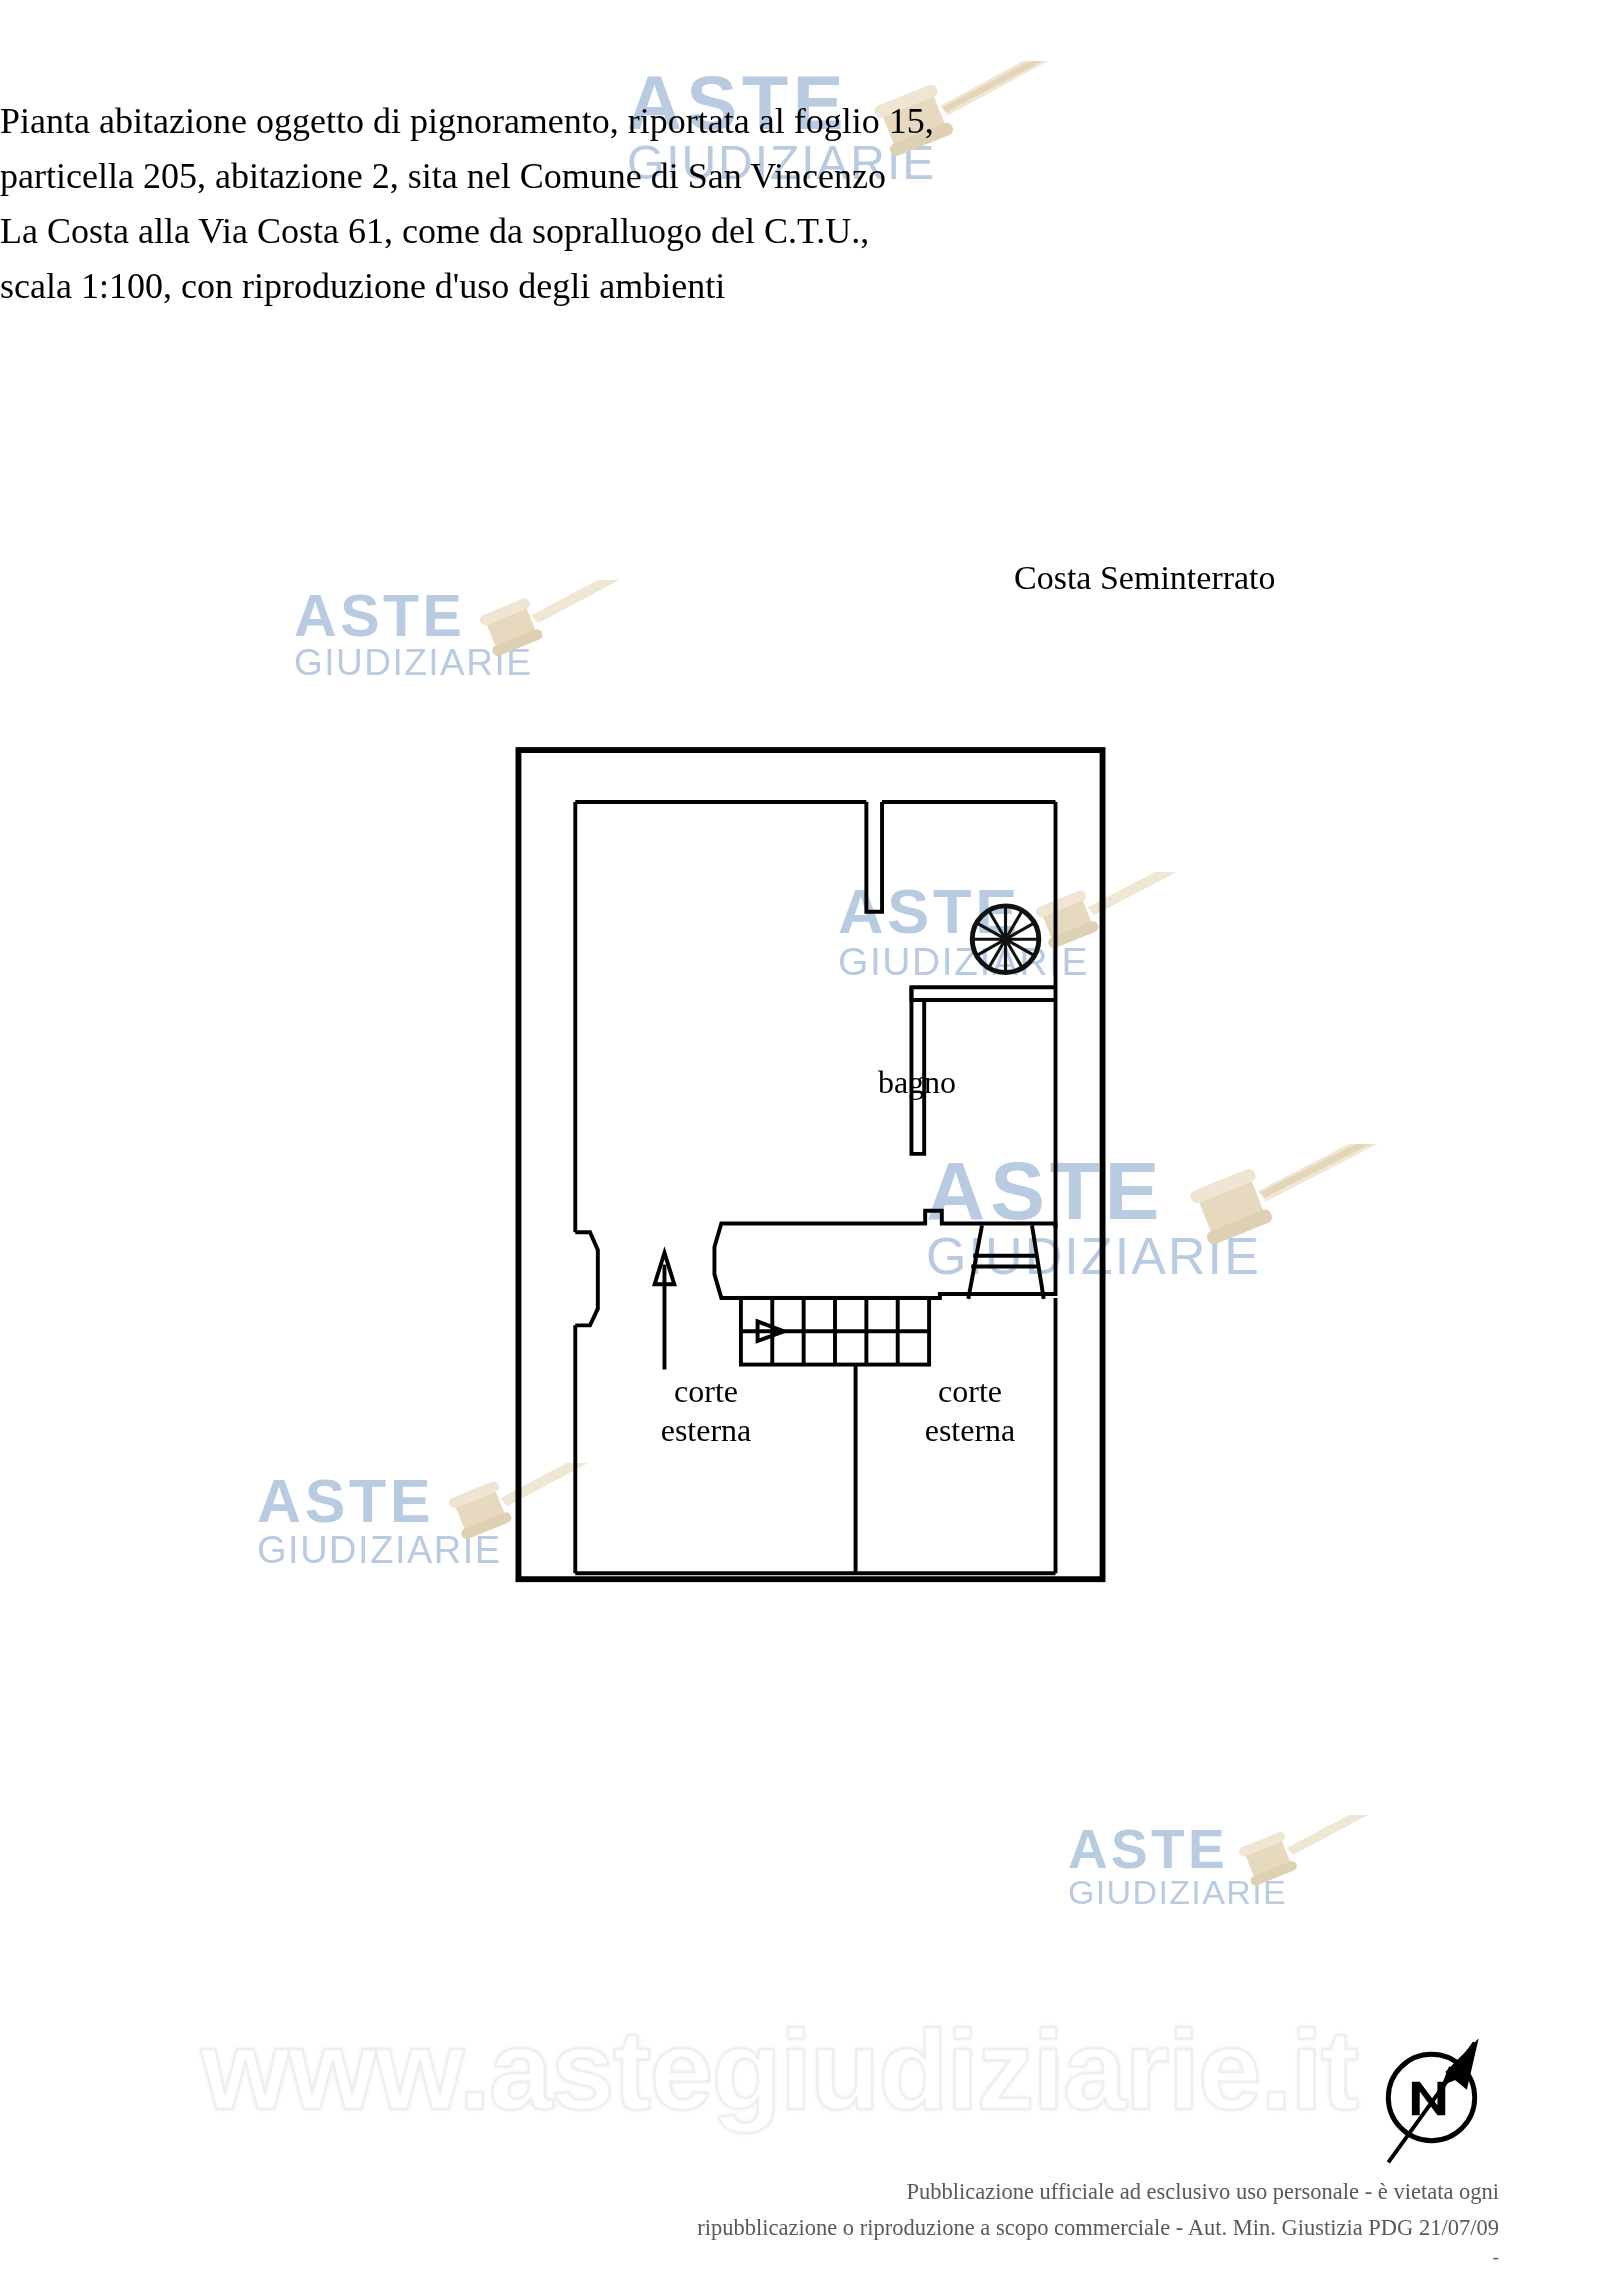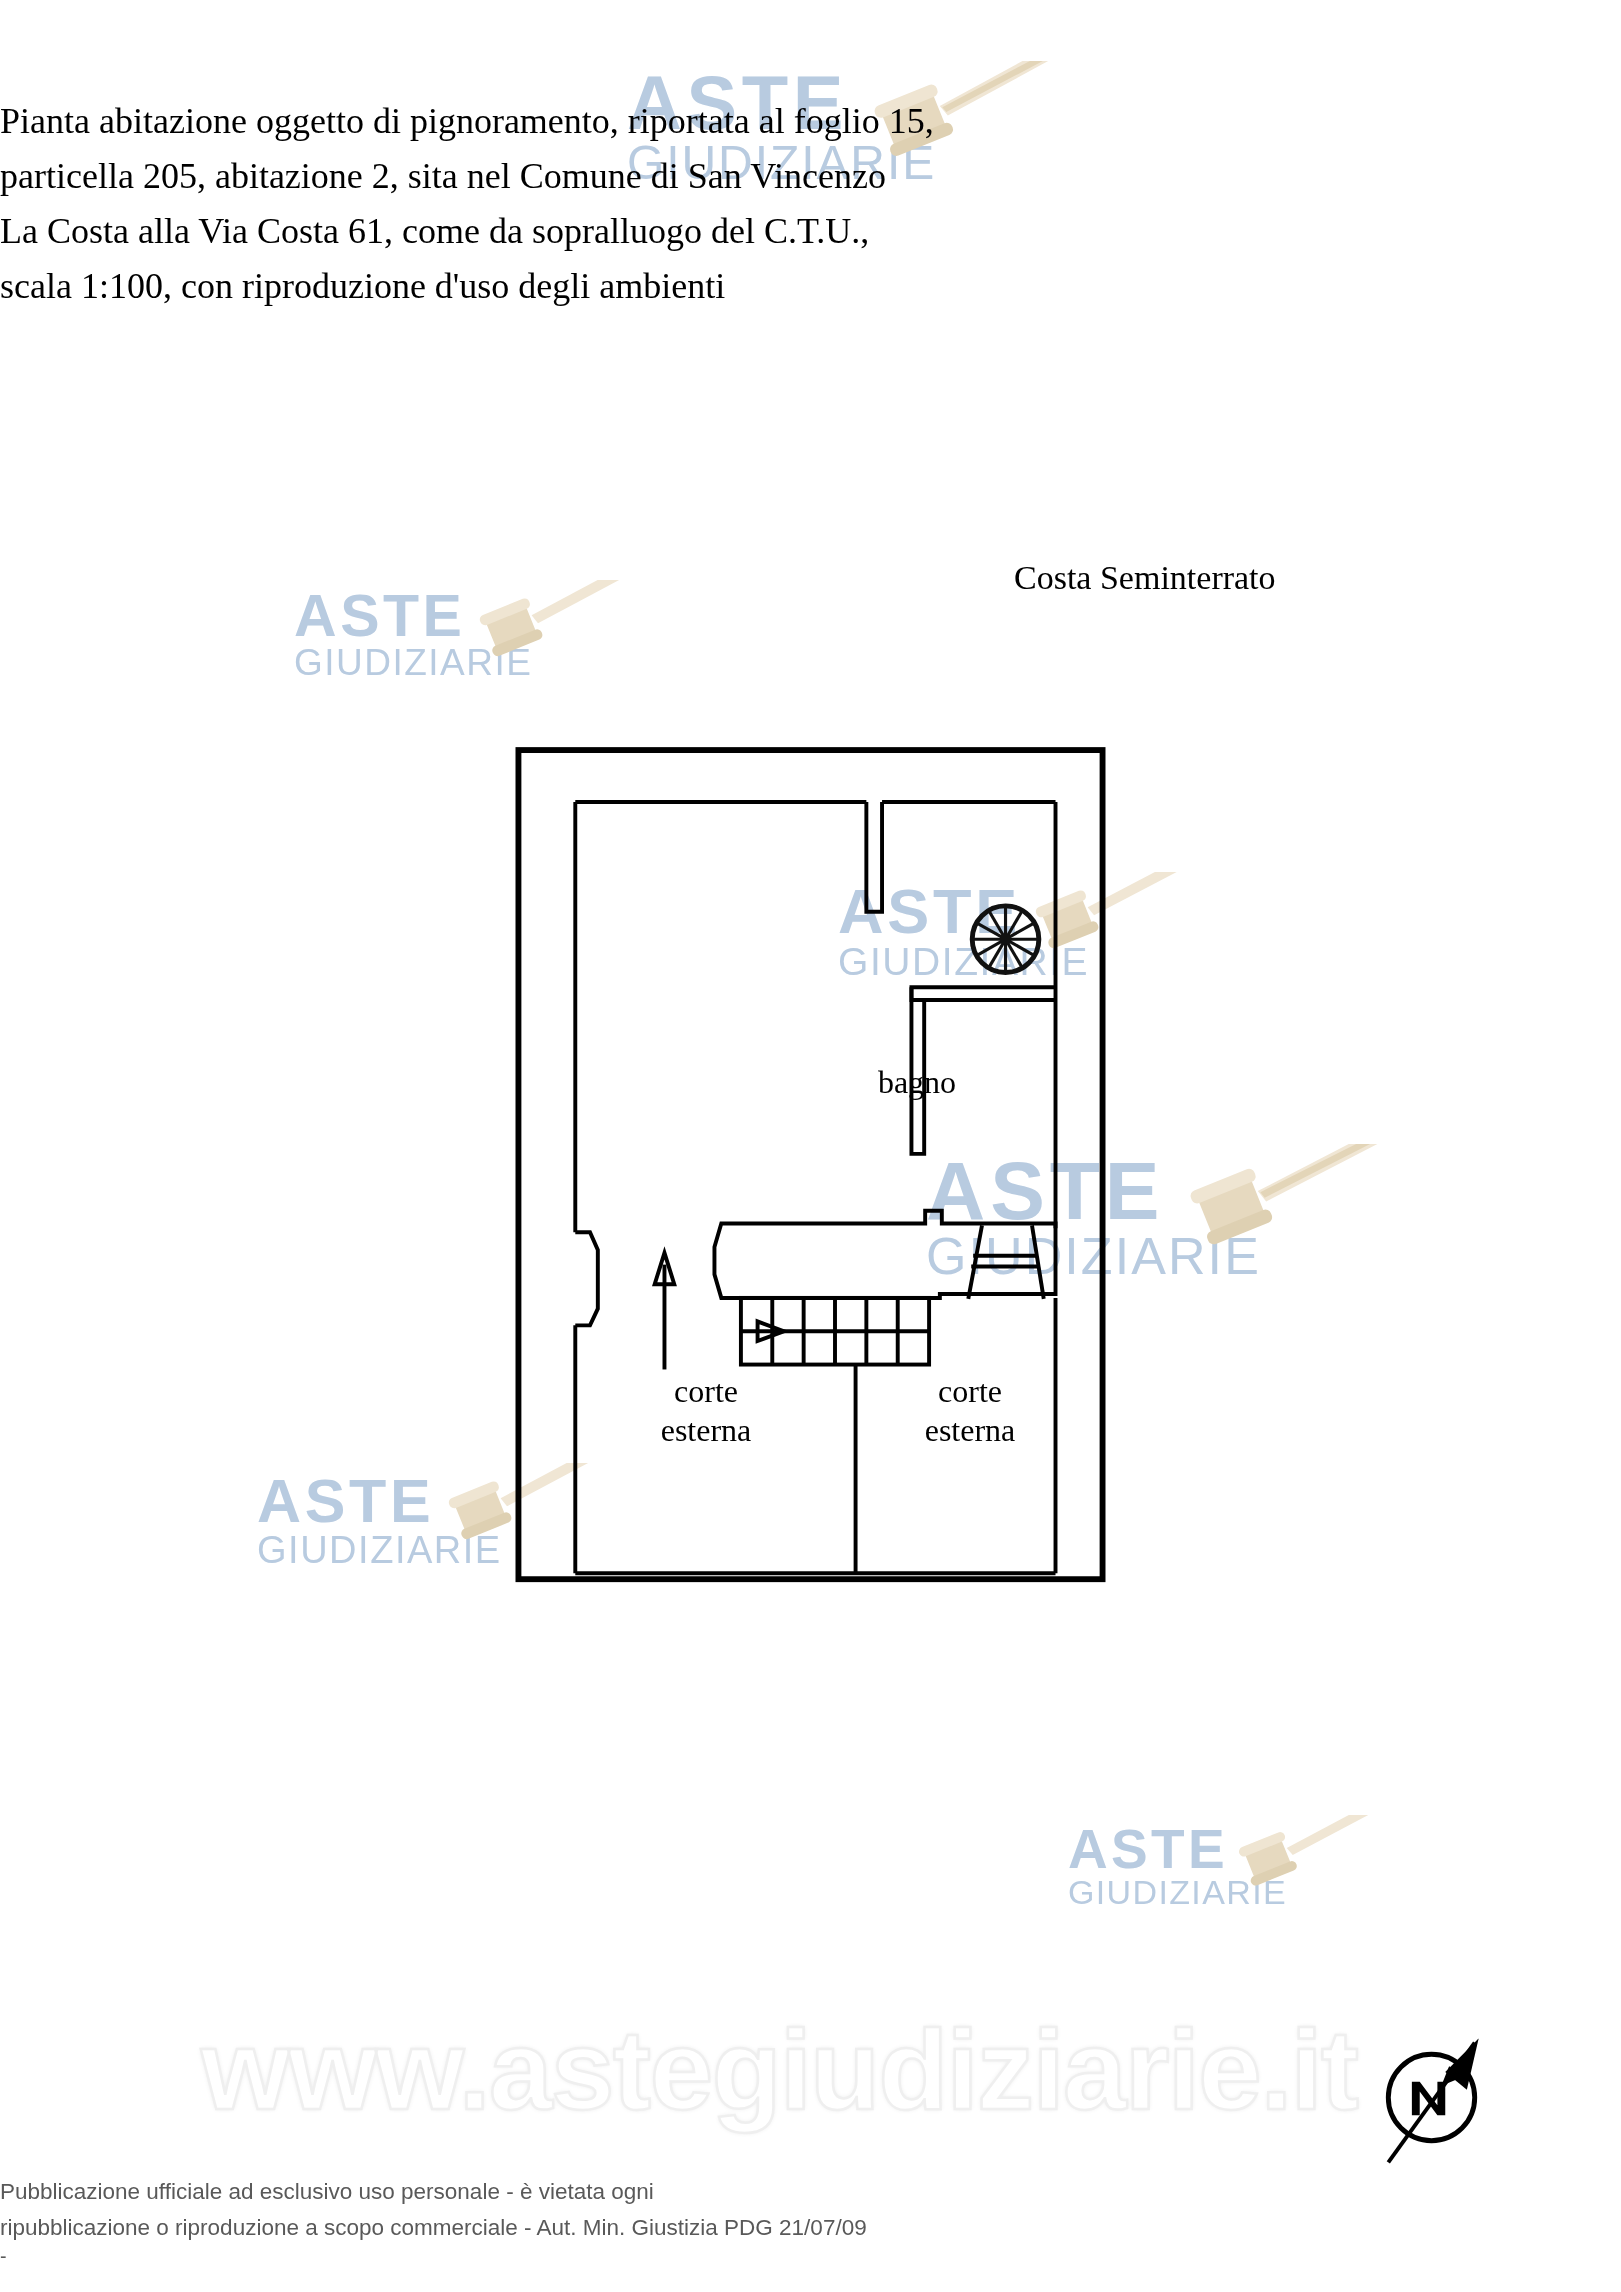--- a/index.html
+++ b/index.html
@@ -123,22 +123,22 @@
     height: 162px;
     z-index: 25;
   }
 
   
   #footer {
     position: absolute;
     left: 0;
     top: 2174px;
     width: 1499px;
-    text-align: left;
-    font-family: Liberation Sans, sans-serif;
+    text-align: right;
+    font-family: Liberation Serif, serif;
     font-size: 22.5px;
     line-height: 36px;
     color: #595959;
     z-index: 30;
   }
   #footer .fline { display: block; white-space: pre; }
   #footer .fdot { display: block; font-size: 19.6px; line-height: 21.6px; color:#595959; }
 </style>
 </head>
 <body>

